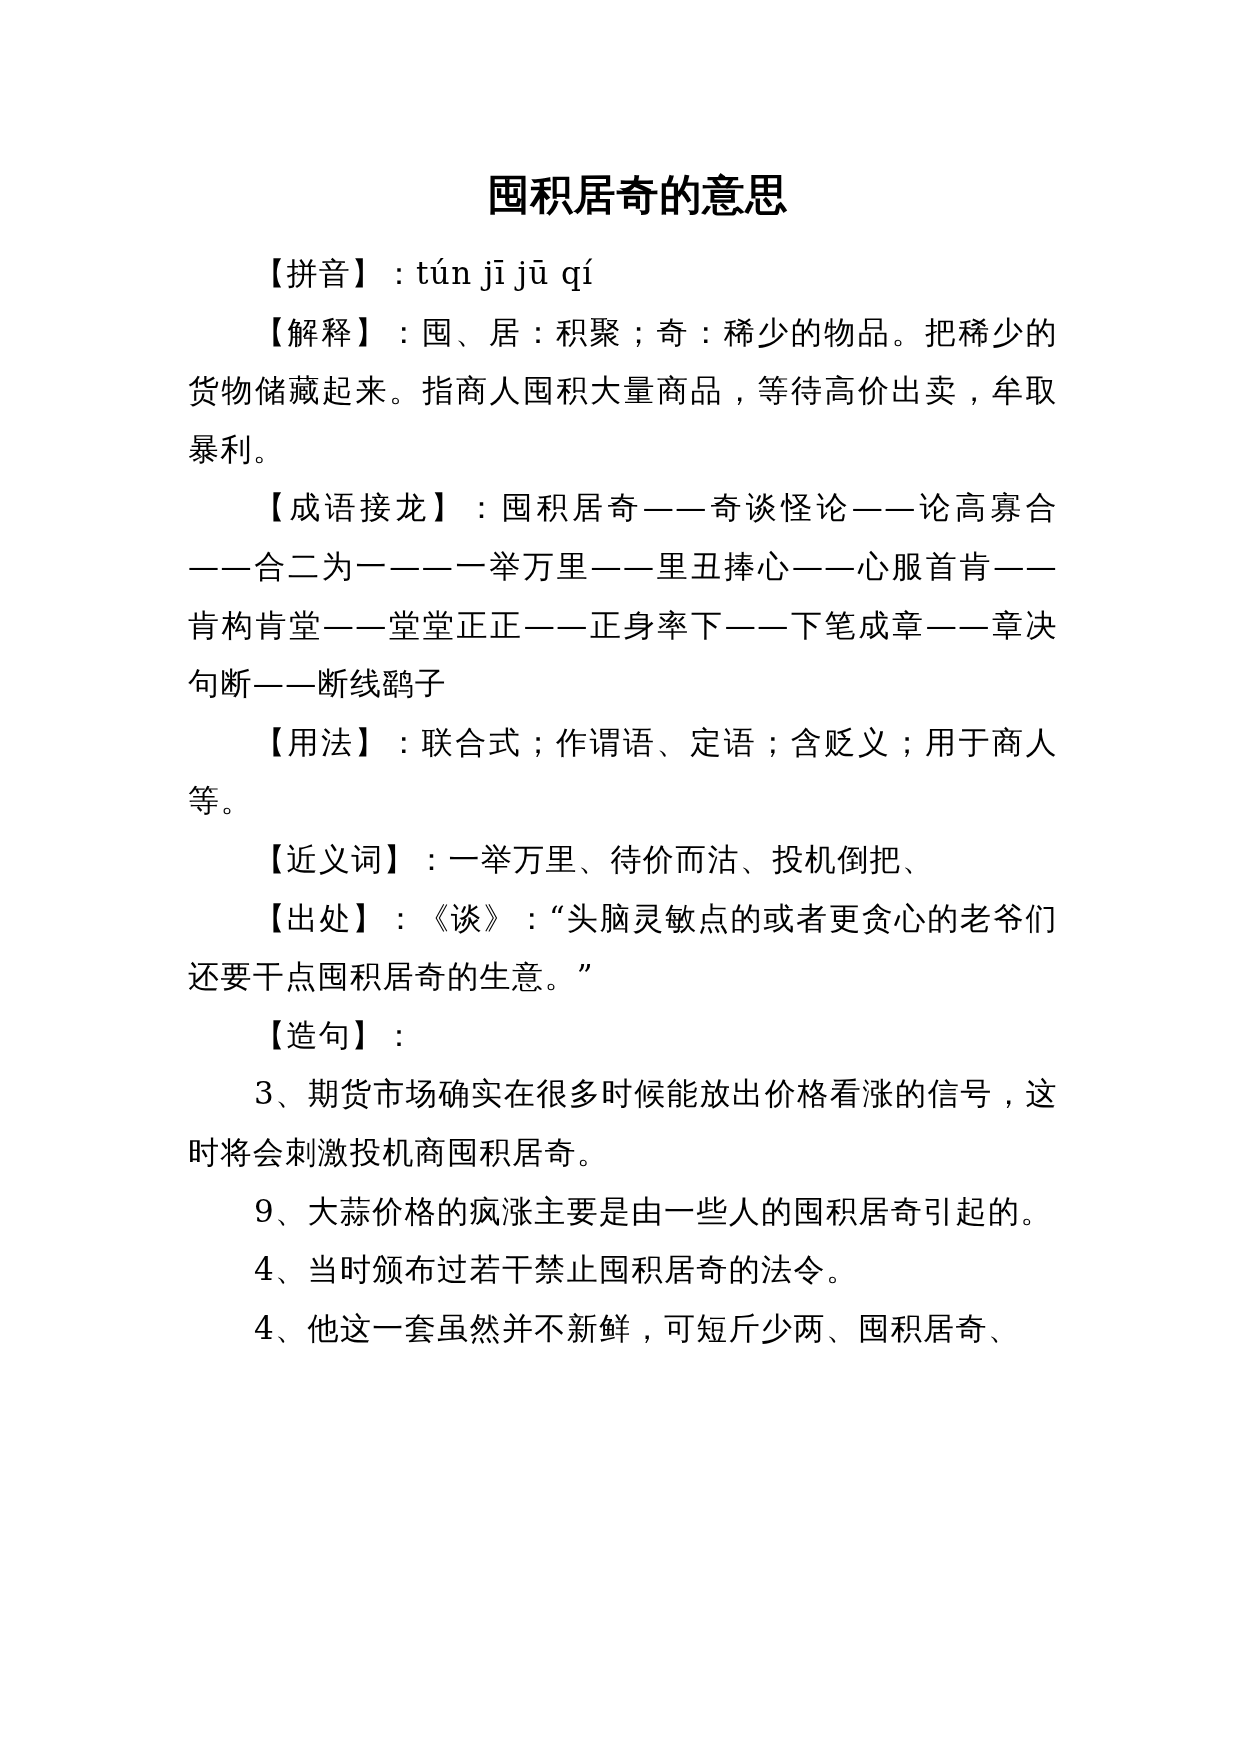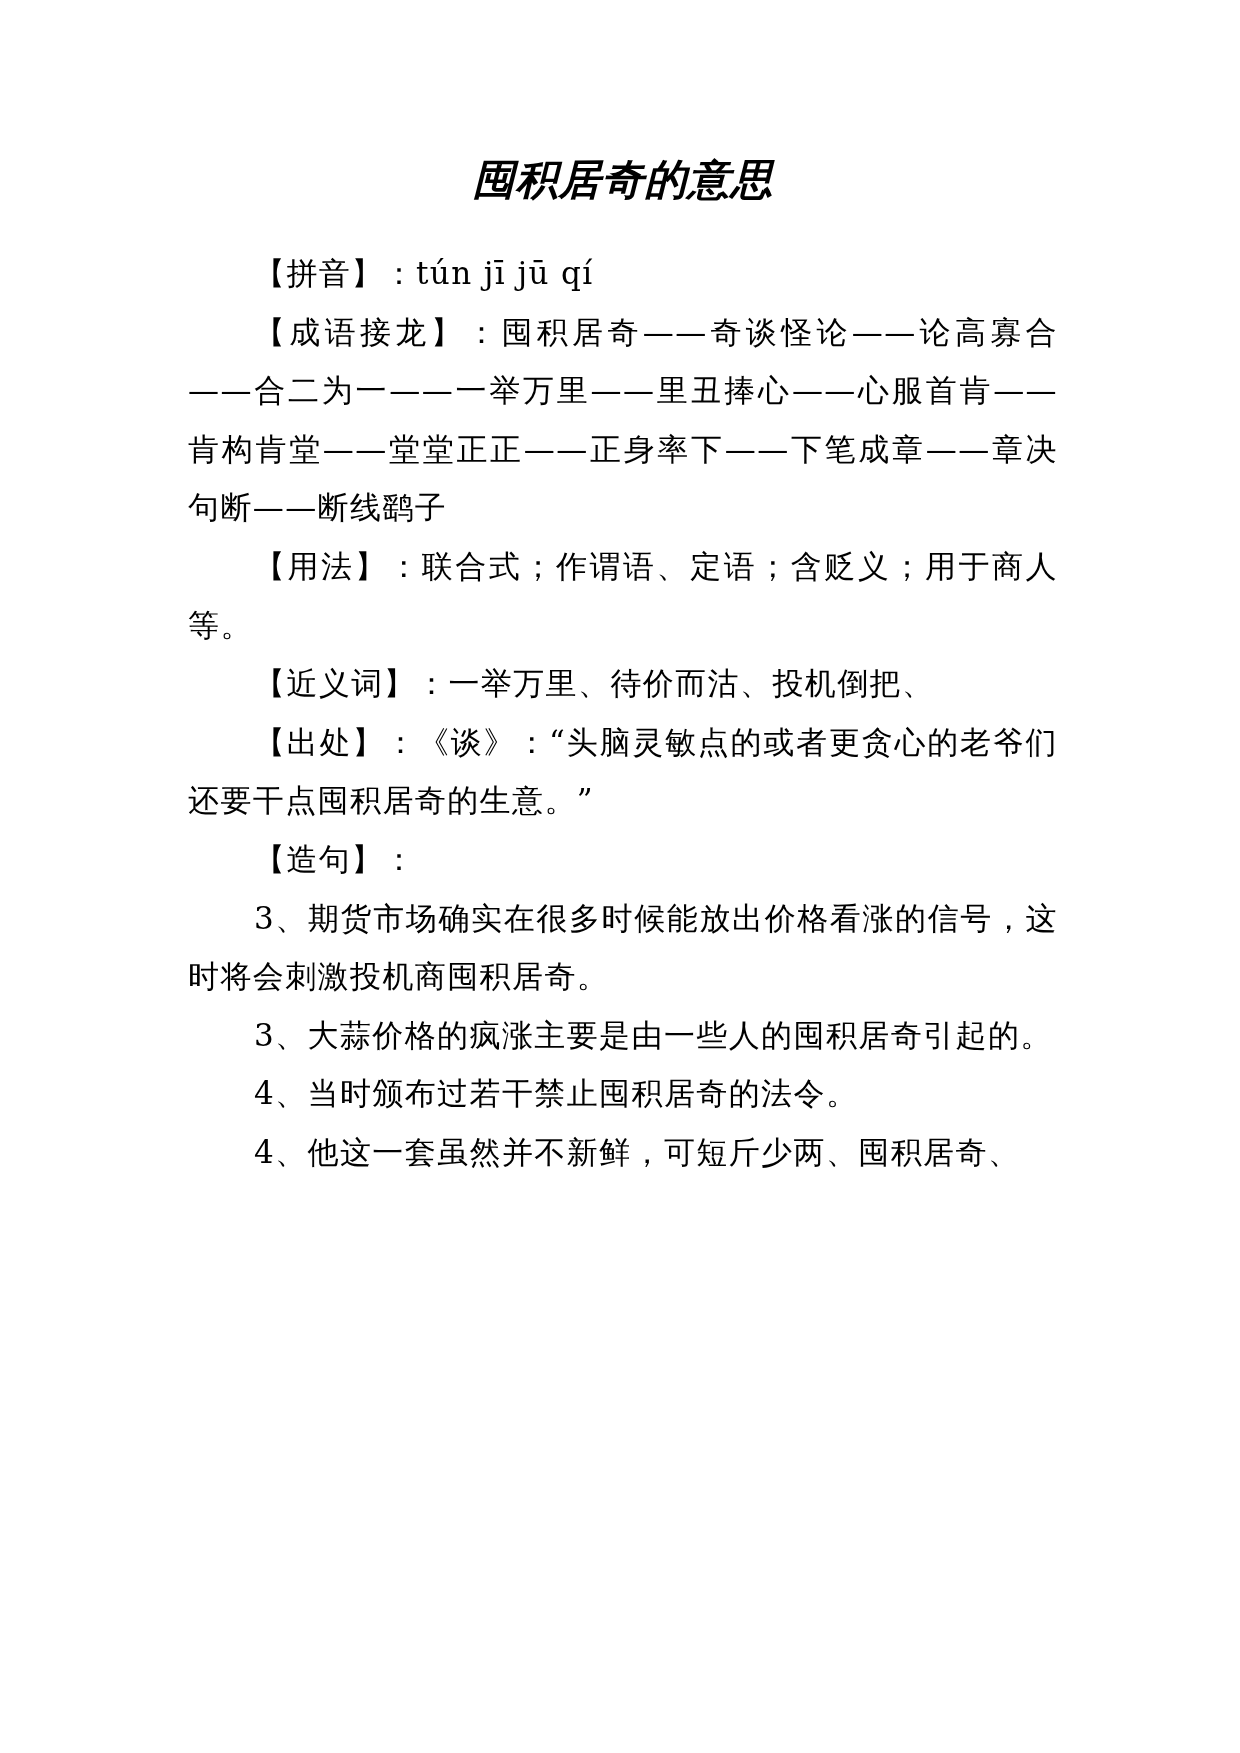--- a/index.html
+++ b/index.html
@@ -24,22 +24,21 @@
       position: absolute;
       left: 0;
       top: 152px;
       width: 870px;
       text-align: center;
       font-family: "DejaVu Sans", sans-serif;
       font-weight: bold;
       font-size: 42px;
       line-height: 56px;
       letter-spacing: 1px;
-      margin: 0;
-      font-style: italic;
+      margin: 15px;
     }
     .body-text {
       position: absolute;
       left: 0;
       top: 244px;
       width: 870px;
       font-family: "DejaVu Serif", serif;
       font-size: 31px;
       line-height: 58.6px;
       letter-spacing: 1.4px;
@@ -59,29 +58,30 @@
   </style>
 </head>
 <body>
 
 <div class="page">
   <h1 class="title">囤积居奇的意思</h1>
 
   <div class="body-text">
     <p><span class="label">【拼音】：</span><span>tún jī jū qí</span></p>
 
+    <p><span class="label">【解释】：</span><span>囤、居：积聚；奇：稀少的物品。把稀少的货物储藏起来。指商人囤积大量商品，等待高价出卖，牟取暴利。</span></p>
 
     <p><span class="label">【成语接龙】：</span><span>囤积居奇——奇谈怪论——论高寡合——合二为一——一举万里——里丑捧心——心服首肯——肯构肯堂——堂堂正正——正身率下——下笔成章——章决句断——断线鹞子</span></p>
 
     <p><span class="label">【用法】：</span><span>联合式；作谓语、定语；含贬义；用于商人等。</span></p>
 
     <p><span class="label">【近义词】：</span><span>一举万里、待价而沽、投机倒把、</span></p>
 
     <p><span class="label">【出处】：</span><span>《谈》：“头脑灵敏点的或者更贪心的老爷们还要干点囤积居奇的生意。”</span></p>
 
     <p>【造句】：</p>
 
     <p class="example">3、期货市场确实在很多时候能放出价格看涨的信号，这时将会刺激投机商囤积居奇。</p>
-    <p class="example">3、大蒜价格的疯涨主要是由一些人的囤积居奇引起的。</p>
+    <p class="example">9、大蒜价格的疯涨主要是由一些人的囤积居奇引起的。</p>
     <p class="example">4、当时颁布过若干禁止囤积居奇的法令。</p>
     <p class="example">4、他这一套虽然并不新鲜，可短斤少两、囤积居奇、</p>
   </div>
 </div>
 
 </body></html>

